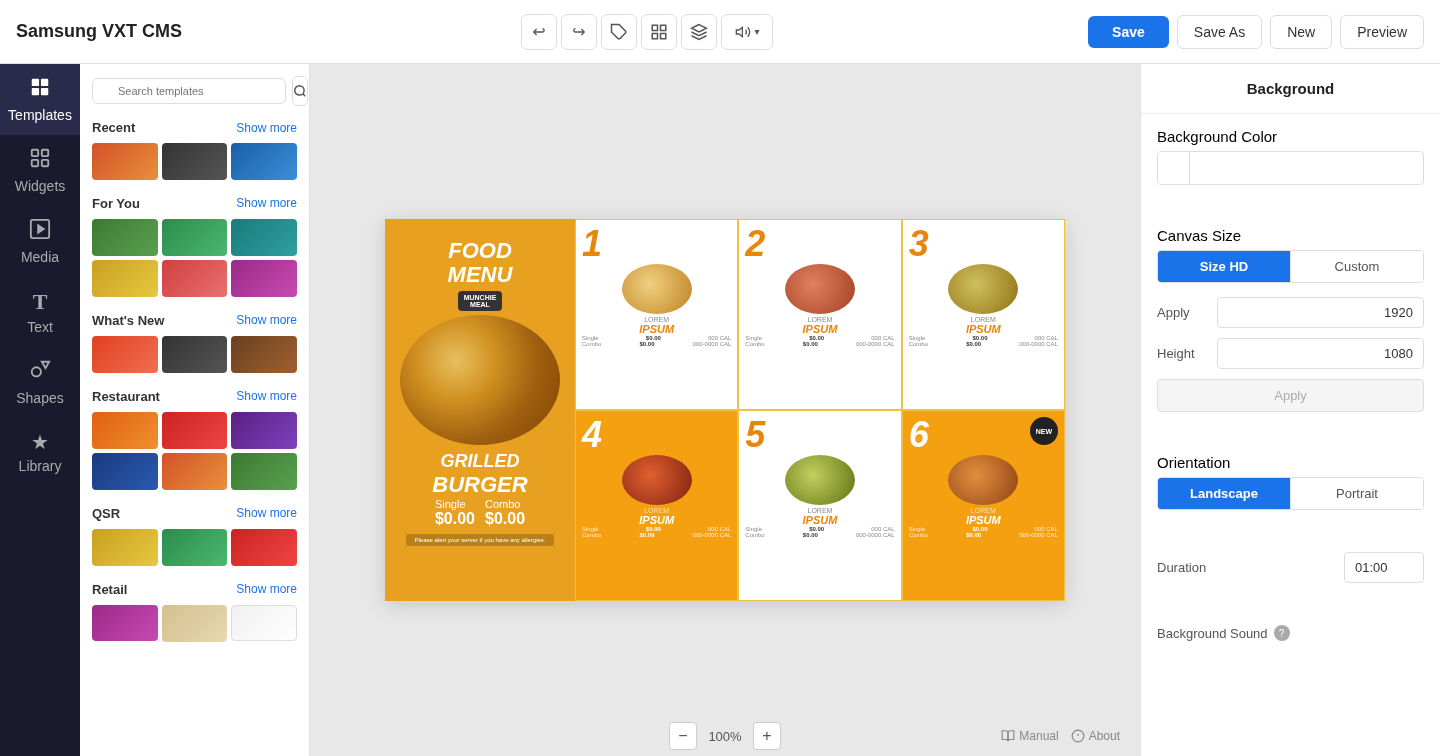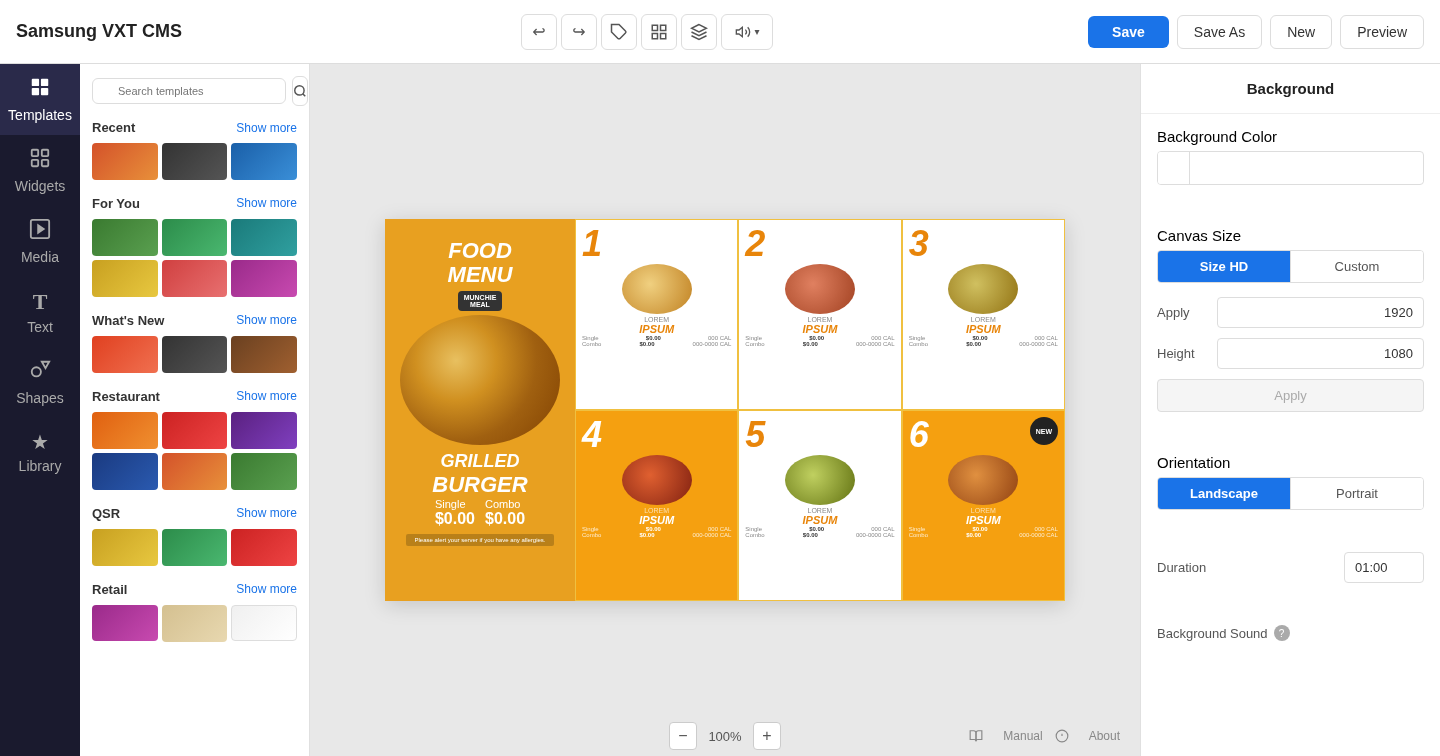--- a/index.html
+++ b/index.html
@@ -355,21 +355,21 @@
     }
     .bottom-right-links {
       position: absolute;
       right: 20px;
       display: flex;
       align-items: center;
       gap: 12px;
       font-size: 12px;
       color: #888;
     }
-    .bottom-right-links span { cursor: pointer; display: flex; align-items: center; gap: 20px; text-align: center; }
+    .bottom-right-links span { cursor: pointer; display: flex; align-items: center; gap: 4px; text-align: center; }
 
     
     #right-panel {
       width: 300px;
       background: #fff;
       border-left: 1px solid #e0e0e0;
       overflow-y: auto;
       flex-shrink: 0;
       position: relative;
     }

